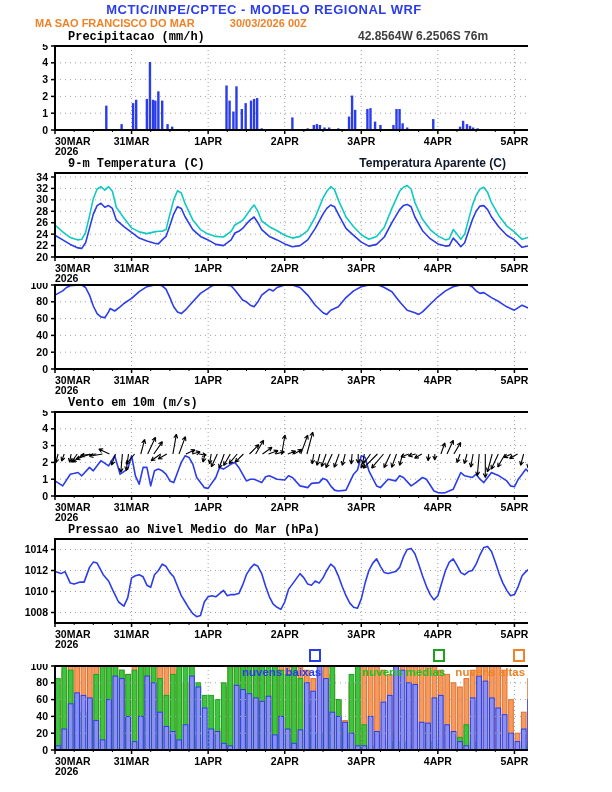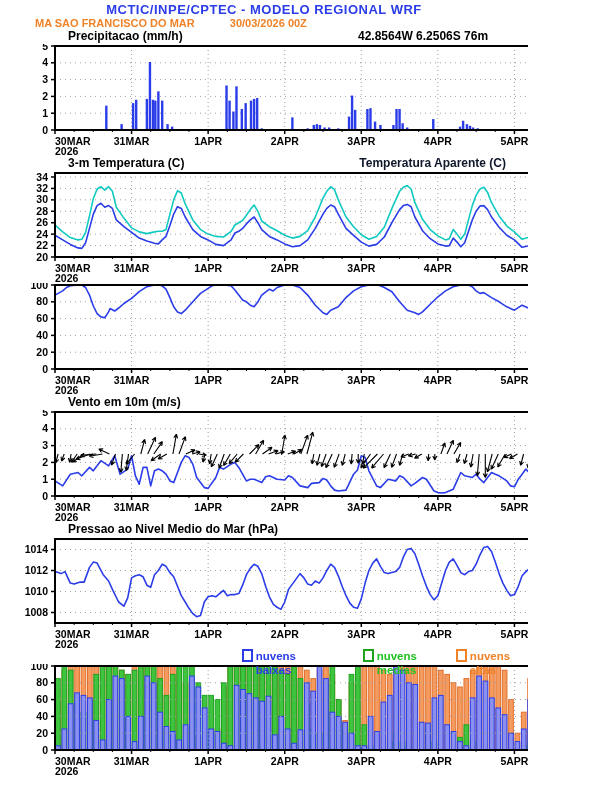--- a/index.html
+++ b/index.html
@@ -3,25 +3,25 @@
 <meta charset="utf-8">
 <style>
   html,body{margin:0;padding:0;background:#fff;}
   #page{width:528px;height:792px;background:#fff;font-family:"Liberation Sans",sans-serif;overflow:hidden;}
   .hdr1{color:#2b3de9;font-weight:bold;font-size:13px;text-align:center;padding-top:2px;letter-spacing:.5px;}
   .hdr2{color:#f08228;font-weight:bold;font-size:11px;margin-top:0;}
   .hdr2 .st{margin-left:35px;}
   .hdr2 .run{margin-left:32px;}
   .panel{position:relative;}
   .trow{height:15px;position:relative;font-size:12px;font-weight:bold;line-height:14px;}
-  .trow .ttl{margin-left:68px;color:#000;}
-  .trow .coords{position:absolute;left:358px;top:0;color:#000000;text-align:center;}
+  .trow .ttl{margin-left:68px;color:#000;font-family:Liberation Mono, monospace;}
+  .trow .coords{position:absolute;left:358px;top:0;color:#404040;text-align:center;}
   .trow .tlegend{position:absolute;right:22px;top:0;color:#0f172a;}
   .trow .cl-legend{position:absolute;left:242px;top:0;display:flex;gap:10px;font-size:11.5px;}
-  .cl-item{display:flex;align-items:flex-start;gap:3px;}
+  .cl-item{display:flex;align-items:flex-end;gap:3px;flex-direction:column;}
   .cl-box{width:8px;height:9px;background:#fff;display:inline-block;}
   .cl-low .cl-box{border:2px solid #2b3de9;} .cl-low{color:#2b3de9;}
   .cl-mid .cl-box{border:2px solid #1ea21e;} .cl-mid{color:#1fc11f;padding-left:31px;}
   .cl-high .cl-box{border:2px solid #f08228;} .cl-high{color:#f08228;}
   svg{display:block;}
   svg text{font-family:"Liberation Sans",sans-serif;font-weight:bold;fill:#000;}
 </style>
 </head>
 <body>
 
@@ -150,21 +150,21 @@
         <text x="208.14285714285714" y="101" text-anchor="middle" font-size="10.5">1APR</text>
         <text x="284.71428571428567" y="101" text-anchor="middle" font-size="10.5">2APR</text>
         <text x="361.2857142857143" y="101" text-anchor="middle" font-size="10.5">3APR</text>
         <text x="437.8571428571429" y="101" text-anchor="middle" font-size="10.5">4APR</text>
         <text x="514.4285714285713" y="101" text-anchor="middle" font-size="10.5">5APR</text>
       </svg>
   </div>
 
   <div class="panel">
     <div class="trow">
-      <span class="ttl">3-m Temperatura (C)</span>
+      <span class="ttl">9-m Temperatura (C)</span>
       <span class="tlegend">Temperatura Aparente (C)</span>
     </div>
     <svg width="612" height="112">
         <line x1="131.57142857142856" y1="2" x2="131.57142857142856" y2="86" stroke="#a0a0a0" stroke-width="1" stroke-dasharray="1 3"></line>
         <line x1="208.14285714285714" y1="2" x2="208.14285714285714" y2="86" stroke="#a0a0a0" stroke-width="1" stroke-dasharray="1 3"></line>
         <line x1="284.71428571428567" y1="2" x2="284.71428571428567" y2="86" stroke="#a0a0a0" stroke-width="1" stroke-dasharray="1 3"></line>
         <line x1="361.2857142857143" y1="2" x2="361.2857142857143" y2="86" stroke="#a0a0a0" stroke-width="1" stroke-dasharray="1 3"></line>
         <line x1="437.8571428571429" y1="2" x2="437.8571428571429" y2="86" stroke="#a0a0a0" stroke-width="1" stroke-dasharray="1 3"></line>
         <line x1="514.4285714285713" y1="2" x2="514.4285714285713" y2="86" stroke="#a0a0a0" stroke-width="1" stroke-dasharray="1 3"></line>
         <line x1="55" y1="74.57142857142857" x2="591" y2="74.57142857142857" stroke="#a0a0a0" stroke-width="1" stroke-dasharray="1 4"></line>

